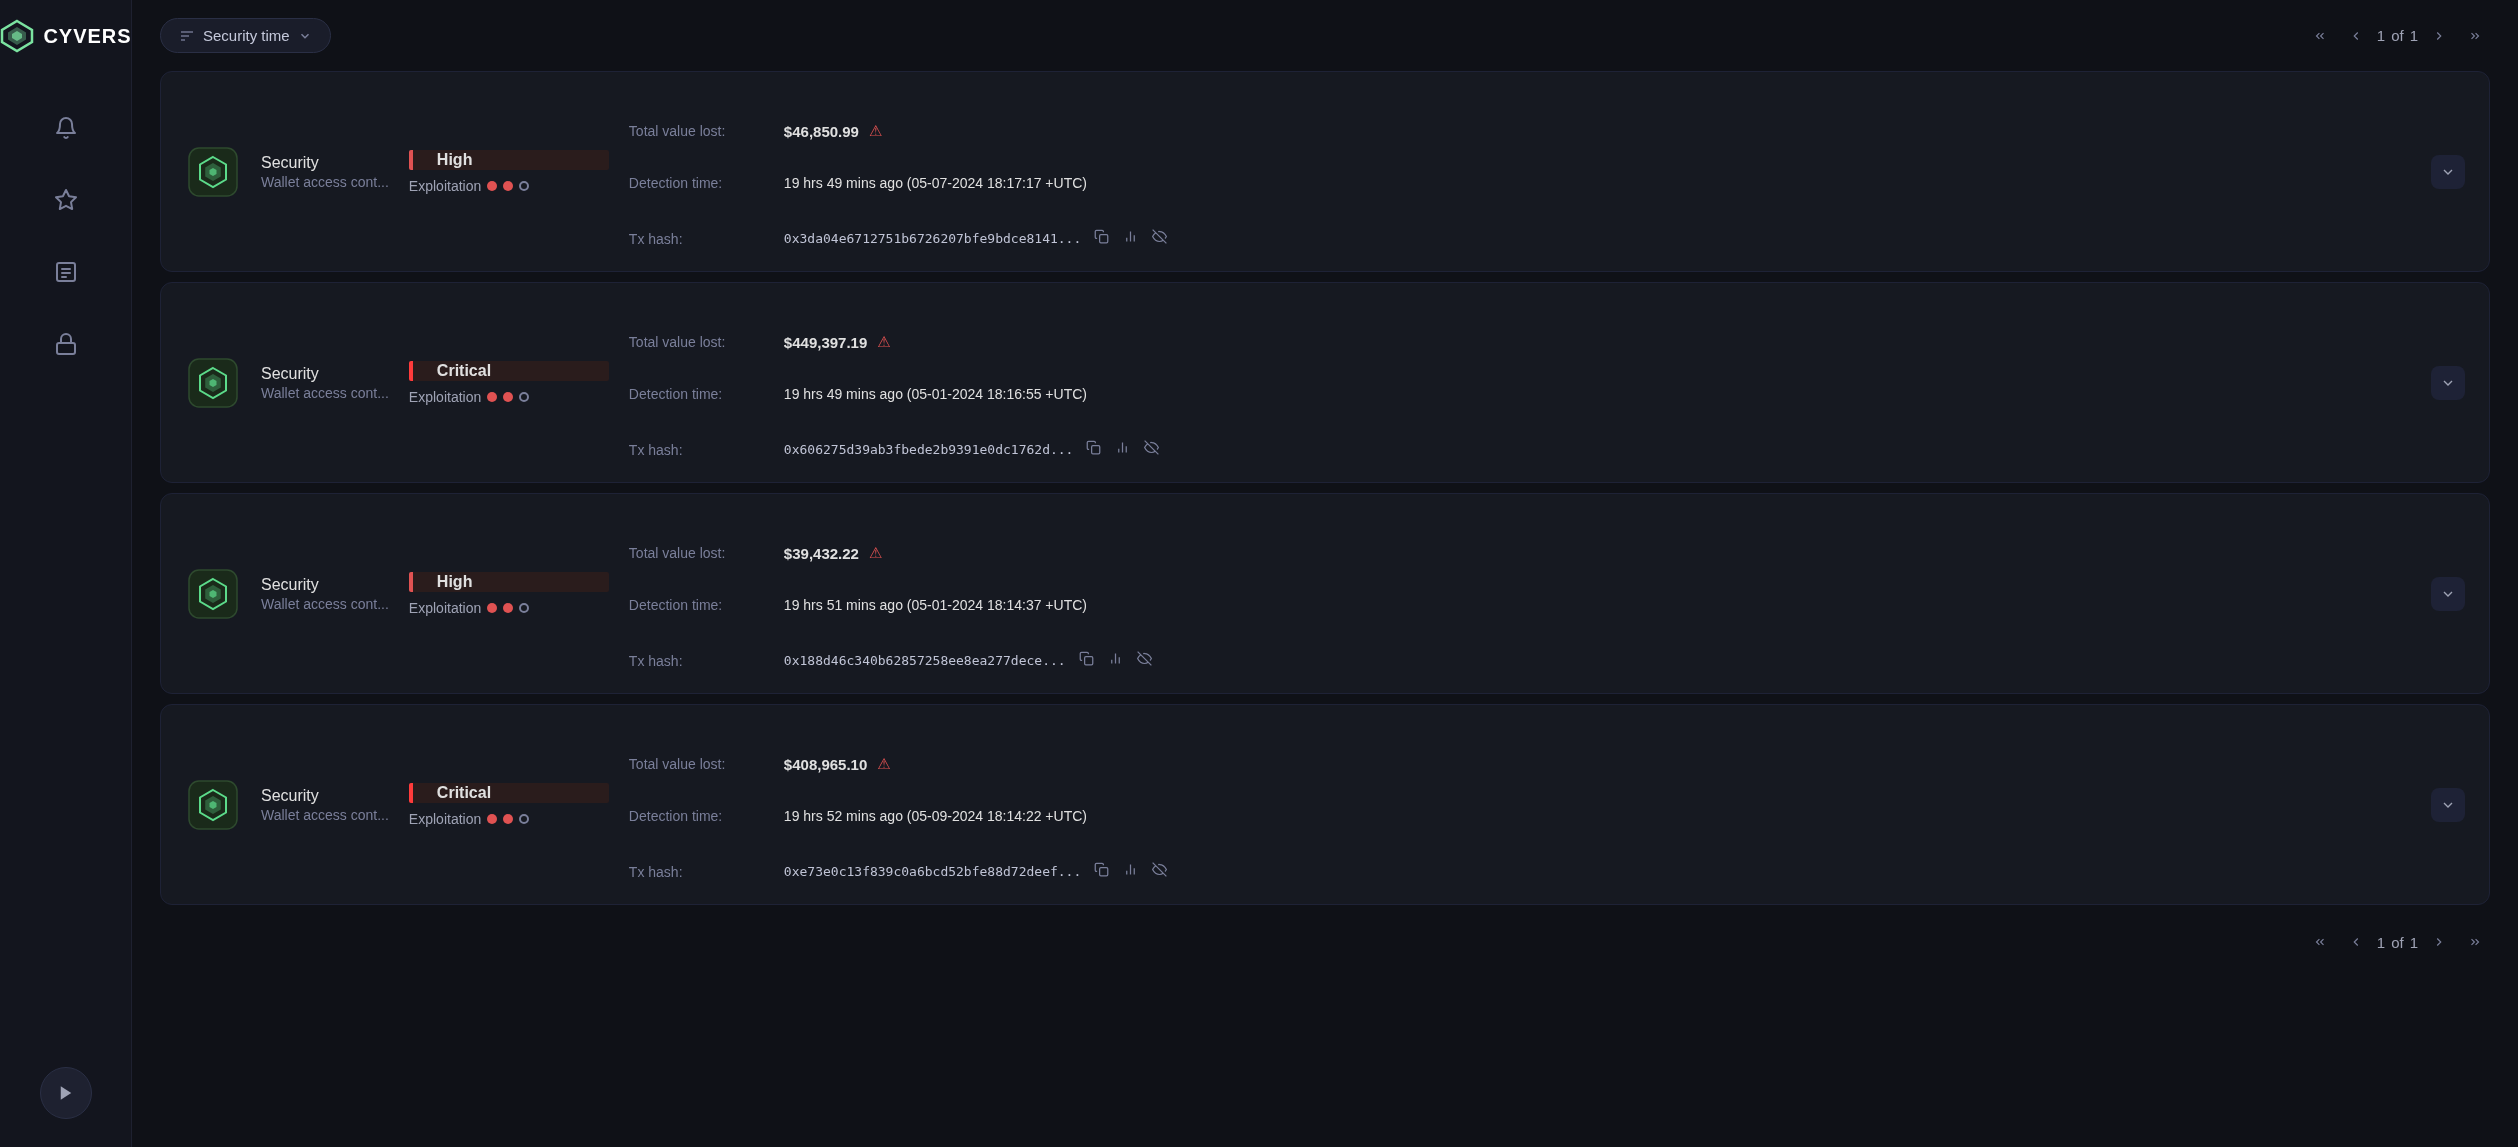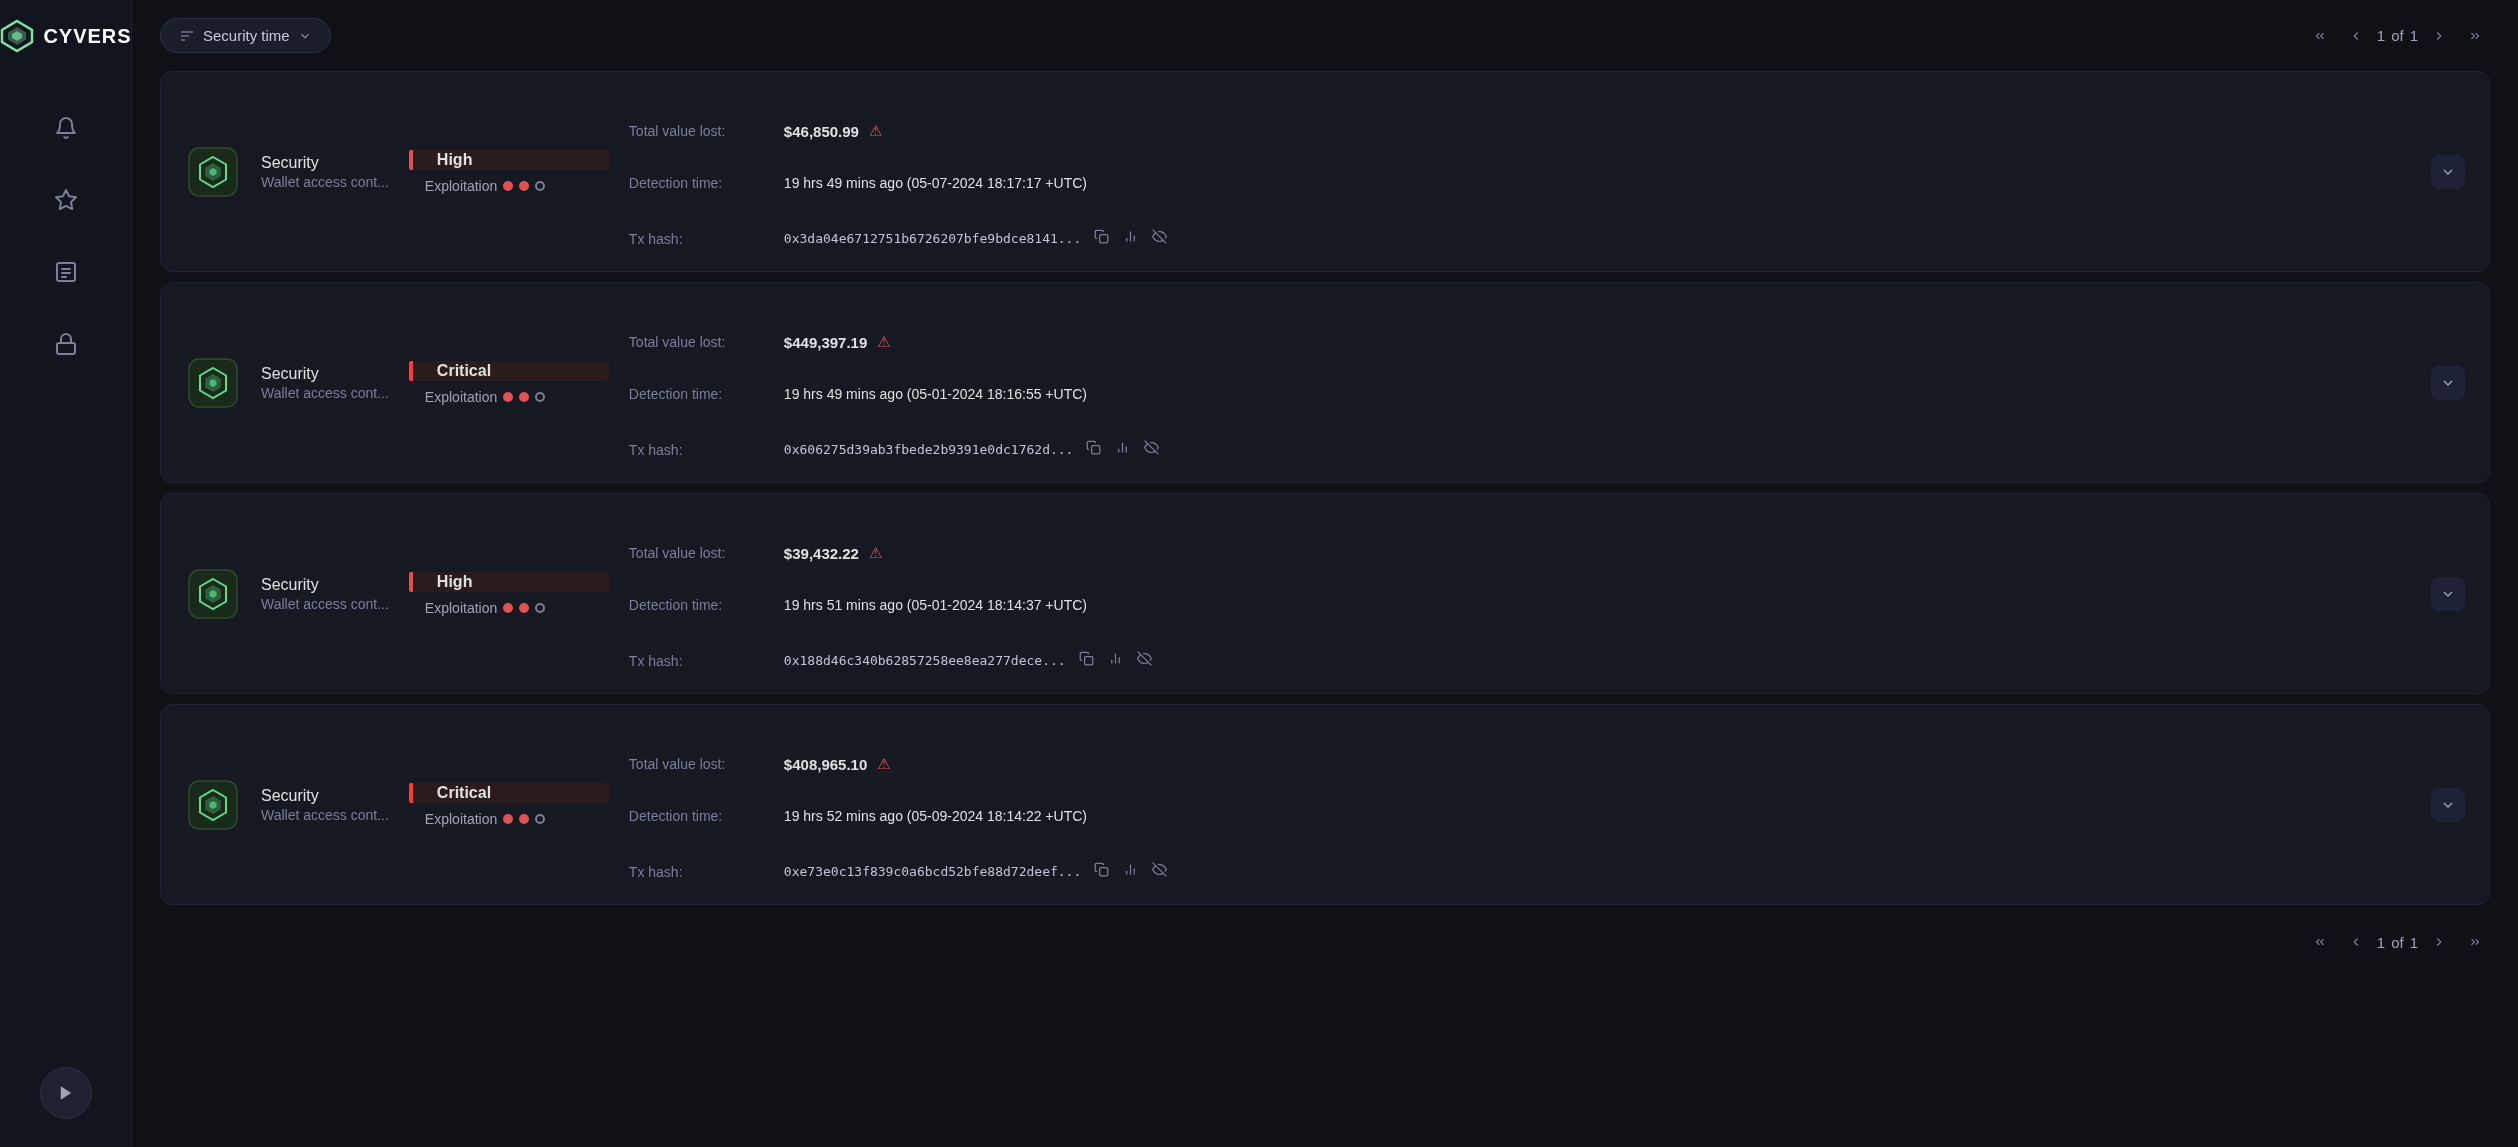--- a/index.html
+++ b/index.html
@@ -213,21 +213,20 @@
       border-left-color: #ff3b3b;
       color: #e0e0e0;
     }
 
     .severity-dot-row {
       display: flex;
       align-items: center;
       gap: 6px;
       font-size: 14px;
       color: #9fa3b5;
-      margin-left: 16px;
     }
 
     .dot {
       width: 10px;
       height: 10px;
       border-radius: 50%;
       display: inline-block;
     }
 
     .dot-filled {

